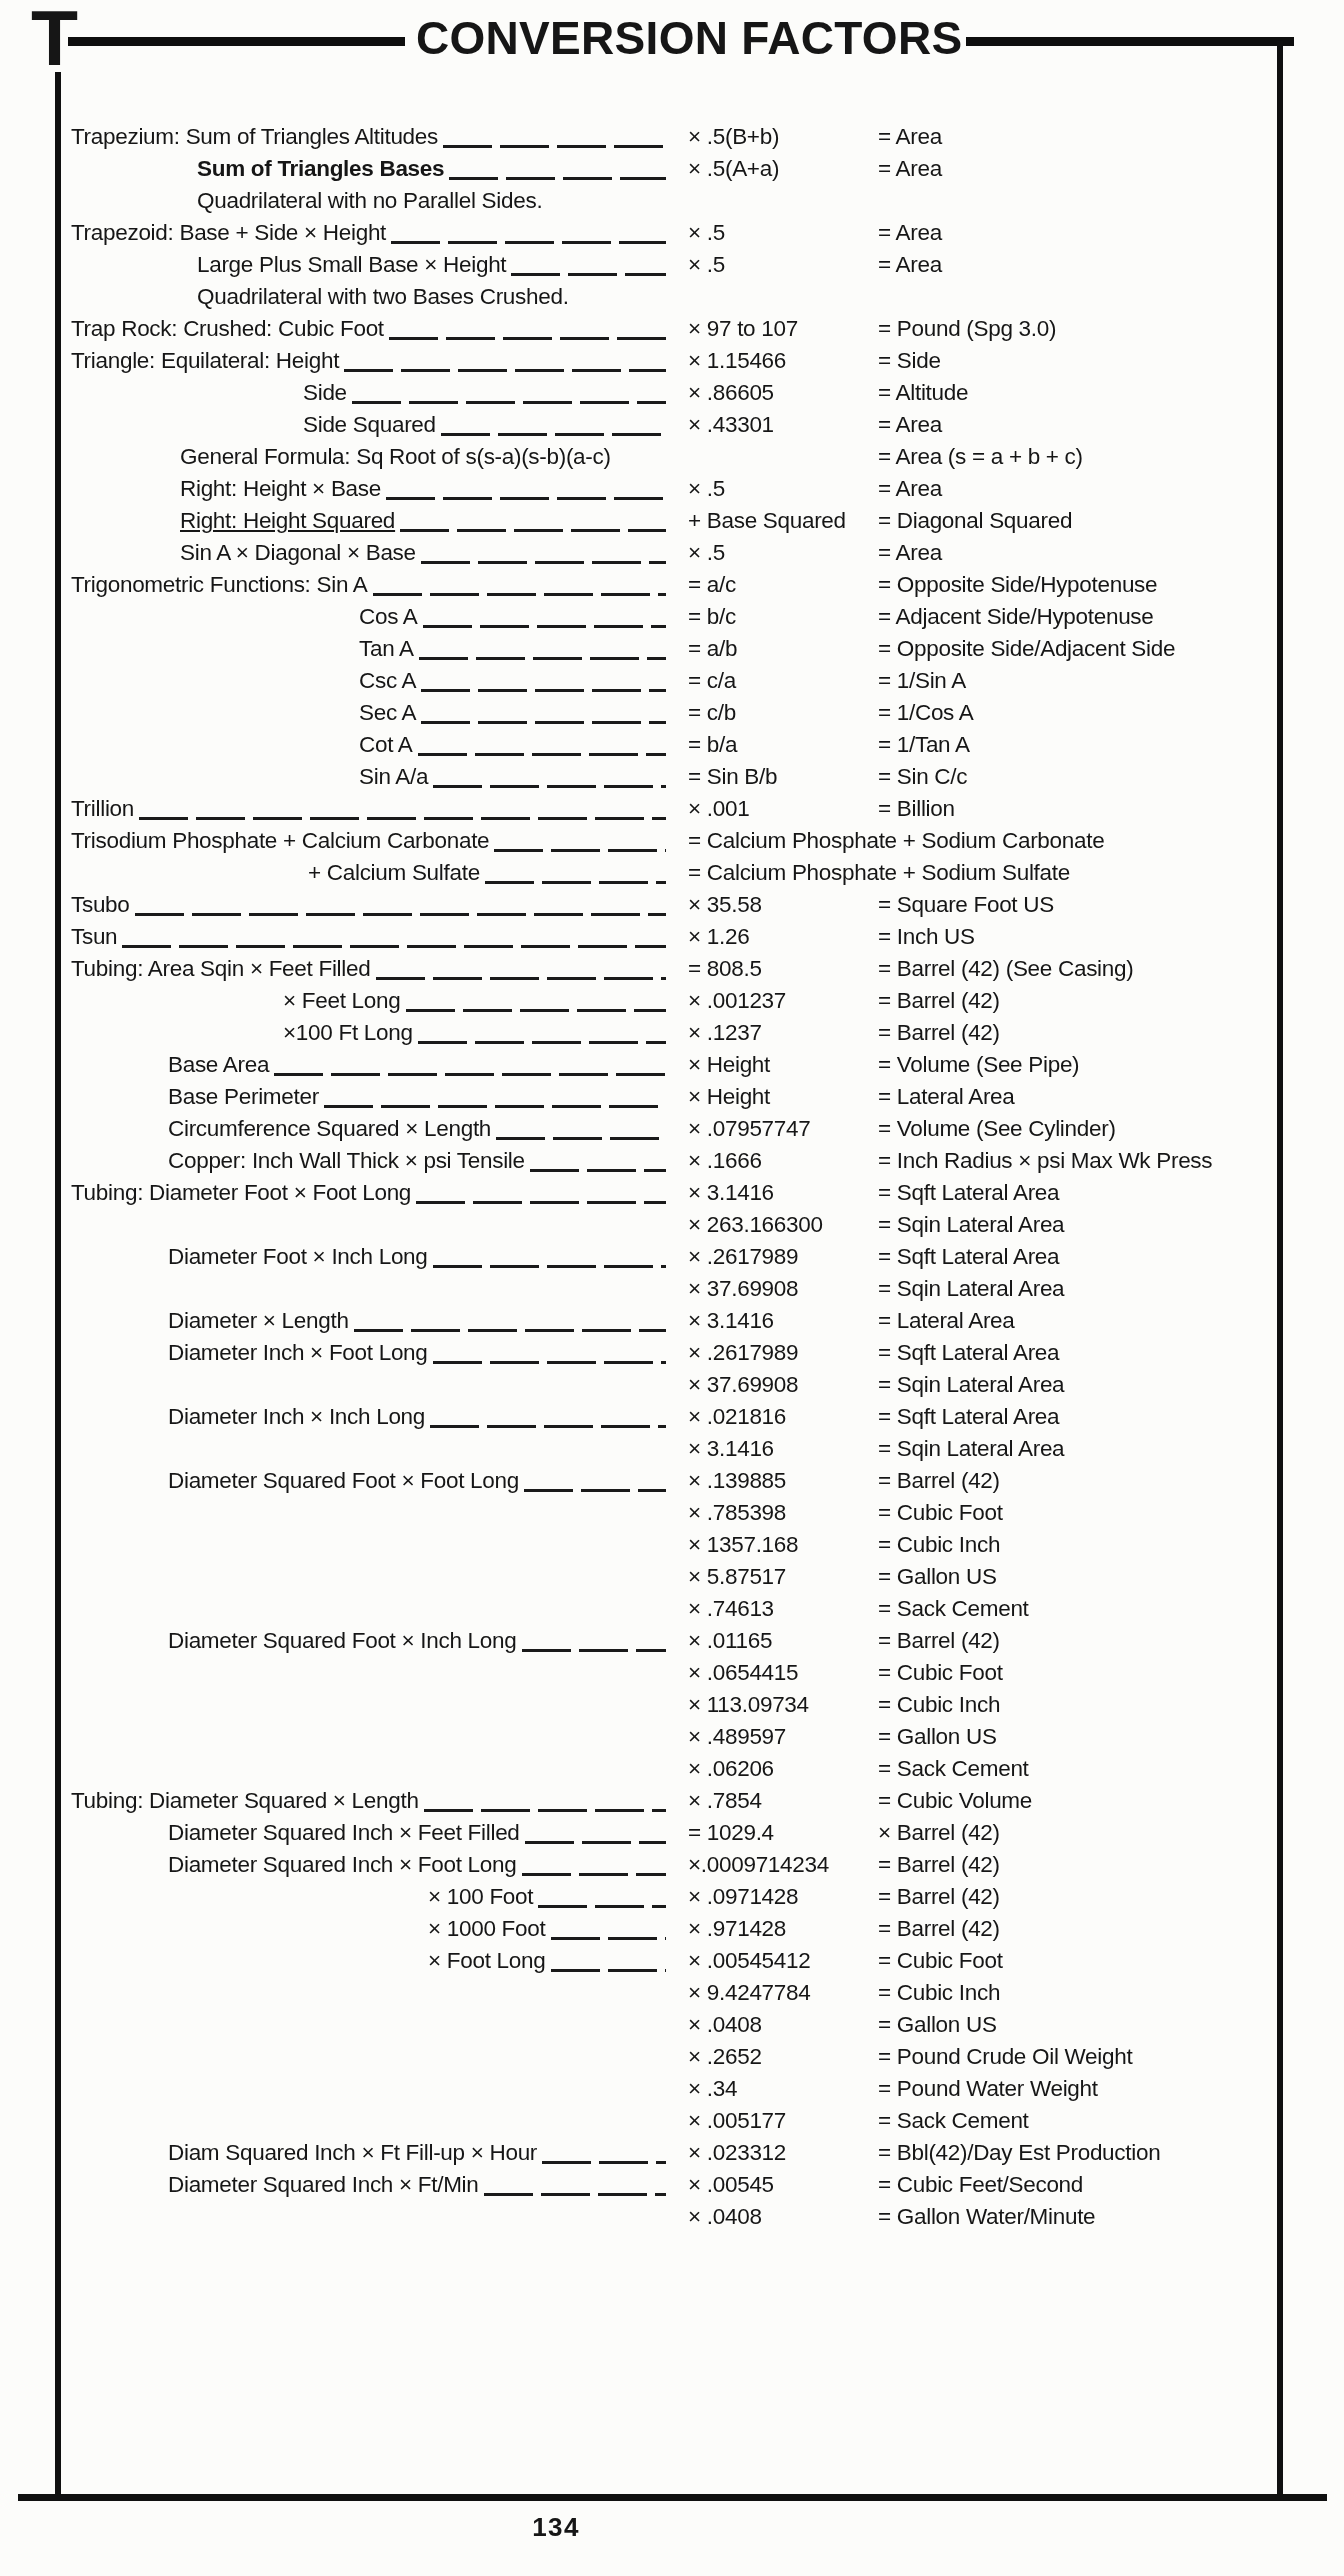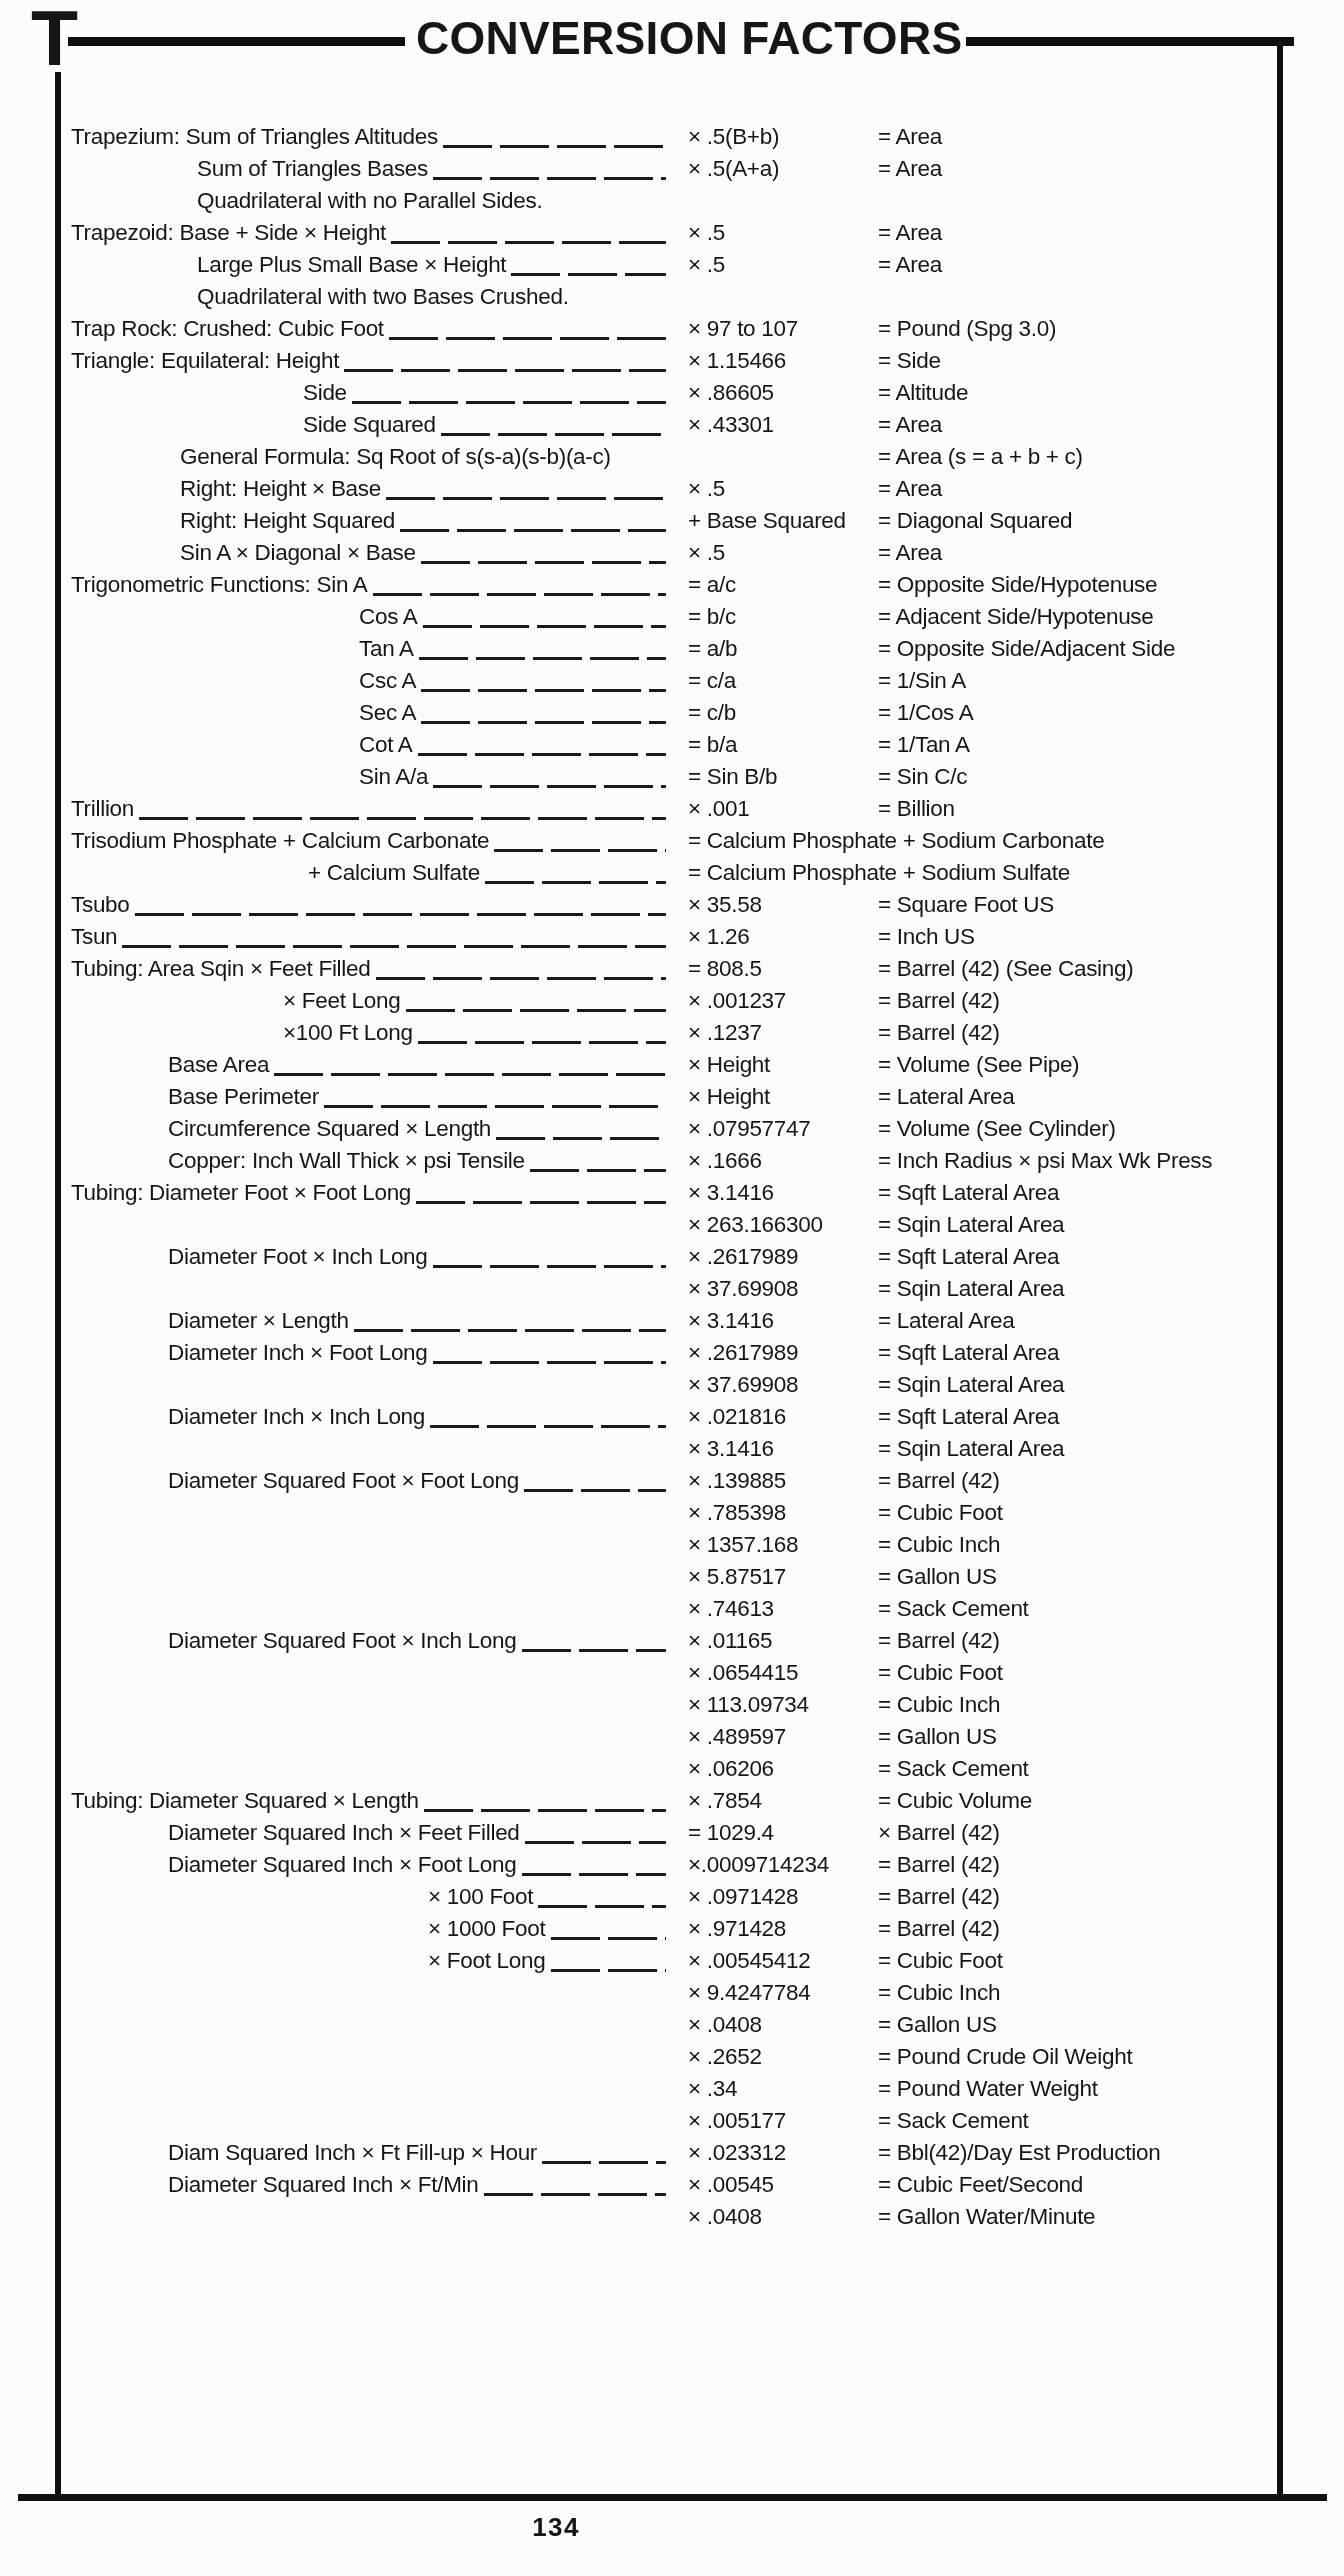--- a/index.html
+++ b/index.html
@@ -71,21 +71,21 @@
       <div class="row">
     <span class="leftwrap">
       <span class="label" style="padding-left: 0px;">Trapezium: Sum of Triangles Altitudes</span>
       <span class="fill"></span>
     </span>
     <span class="factor">× .5(B+b)</span>
     <span class="result">= Area</span>
   </div>
       <div class="row">
     <span class="leftwrap">
-      <span class="label" style="padding-left: 126px;">Sum of Triangles Bases</span>
+      <span class="label" style="padding-left: 126px; font-weight: bold;">Sum of Triangles Bases</span>
       <span class="fill"></span>
     </span>
     <span class="factor">× .5(A+a)</span>
     <span class="result">= Area</span>
   </div>
       <div class="row">
     <span class="leftwrap">
       <span class="label" style="padding-left: 126px;">Quadrilateral with no Parallel Sides.</span>
       <span class="fill hidden"></span>
     </span>
@@ -159,21 +159,21 @@
       <div class="row">
     <span class="leftwrap">
       <span class="label" style="padding-left: 109px;">Right: Height × Base</span>
       <span class="fill"></span>
     </span>
     <span class="factor">× .5</span>
     <span class="result">= Area</span>
   </div>
       <div class="row">
     <span class="leftwrap">
-      <span class="label" style="padding-left: 109px;">Right: Height Squared</span>
+      <span class="label" style="padding-left: 109px; text-decoration: underline;">Right: Height Squared</span>
       <span class="fill"></span>
     </span>
     <span class="factor">+ Base Squared</span>
     <span class="result">= Diagonal Squared</span>
   </div>
       <div class="row">
     <span class="leftwrap">
       <span class="label" style="padding-left: 109px;">Sin A × Diagonal × Base</span>
       <span class="fill"></span>
     </span>

